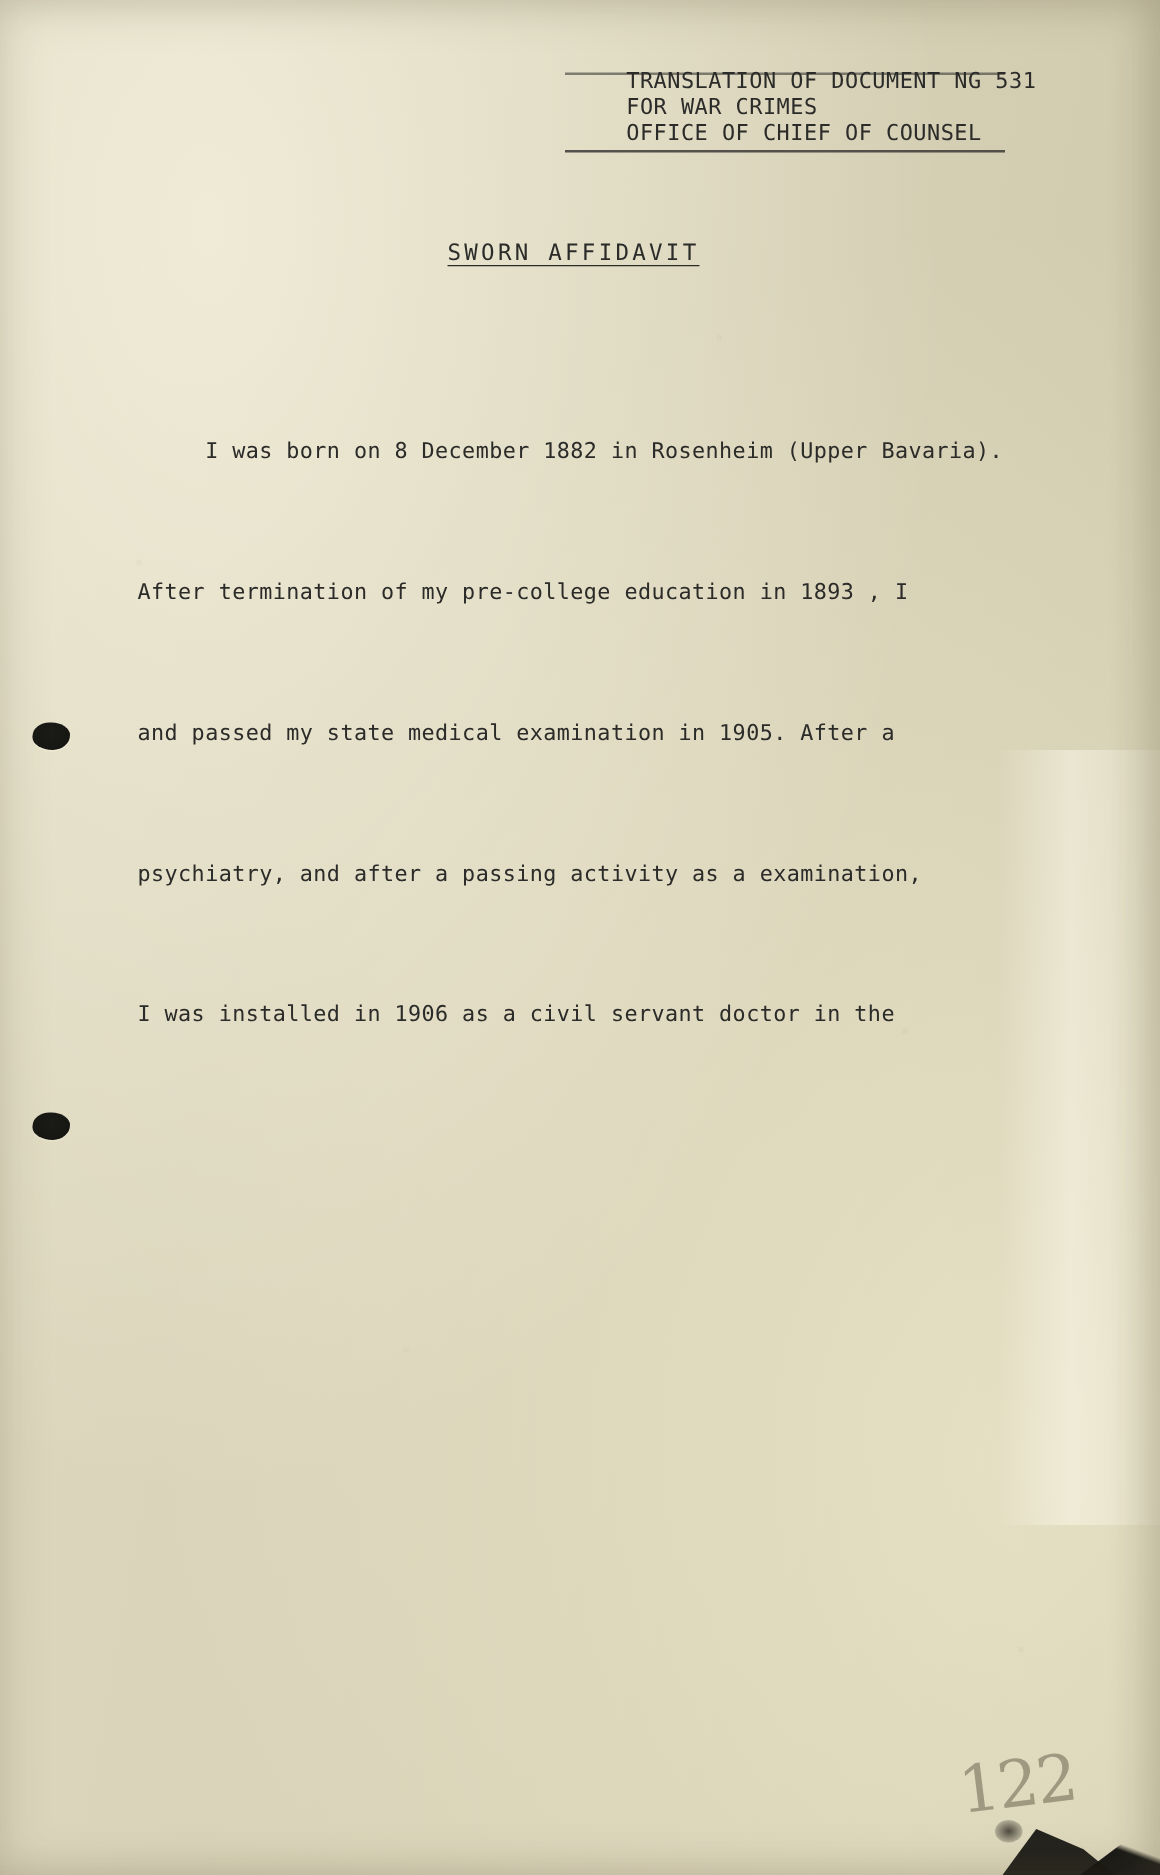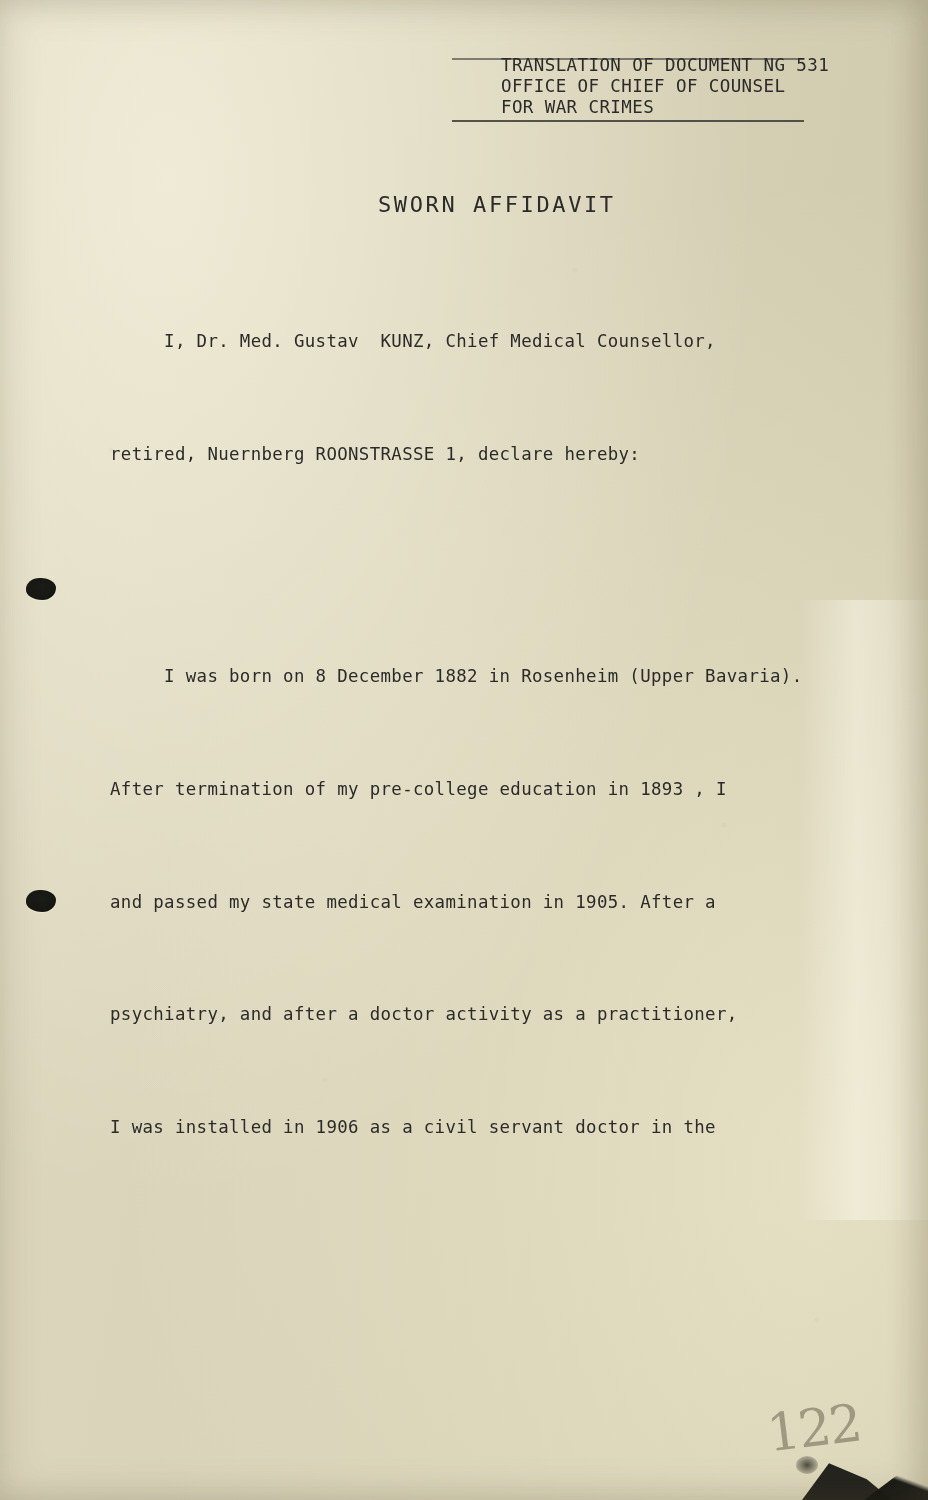--- a/index.html
+++ b/index.html
@@ -90,24 +90,24 @@
     width: 352px;
     height: 2px;
     background: #3a3a36;
     opacity: 0.6;
   }
 
   .doc-title {
     position: absolute;
     left: 358px;
     top: 192px;
-    font-size: 22px;
+    font-size: 18px;
     letter-spacing: 2.6px;
+    text-decoration: underline;
     text-underline-offset: 4px;
-    margin-left: 20px;
   }
 
   .body-block {
     position: absolute;
     left: 110px;
     top: 248px;
     width: 730px;
     font-size: 17.4px;
     line-height: 37.6px;
     letter-spacing: 0.35px;
@@ -171,41 +171,37 @@
 <body>
 
 <div class="page">
 
   <div class="grain"></div>
   <div class="light-band"></div>
 
   <div class="header-rule-top"></div>
   <div class="header-block">
     <span class="header-line">TRANSLATION OF DOCUMENT NG 531</span>
+    <span class="header-line">FOR WAR CRIMES</span>
     <span class="header-line">OFFICE OF CHIEF OF COUNSEL</span>
-    <span class="header-line">FOR WAR CRIMES</span>
   </div>
   <div class="header-rule"></div>
 
   <div class="doc-title">SWORN AFFIDAVIT</div>
 
   <div class="body-block">
 
-    <div class="para">
-      <span class="line">     I, Dr. Med. Gustav  KUNZ, Chief Medical Counsellor,</span>
-      <span class="line">retired, Nuernberg ROONSTRASSE 1, declare hereby:</span>
-    </div>
 
     <div class="para-gap"></div>
 
     <div class="para">
       <span class="line">     I was born on 8 December 1882 in Rosenheim (Upper Bavaria).</span>
       <span class="line">After termination of my pre-college education in 1893 , I</span>
       <span class="line">and passed my state medical examination in 1905. After a</span>
-      <span class="line">psychiatry, and after a doctor activity as a practitioner,</span>
+      <span class="line">psychiatry, and after a passing activity as a examination,</span>
       <span class="line">I was installed in 1906 as a civil servant doctor in the</span>
       
       
       
       
       
       
       
       
       

